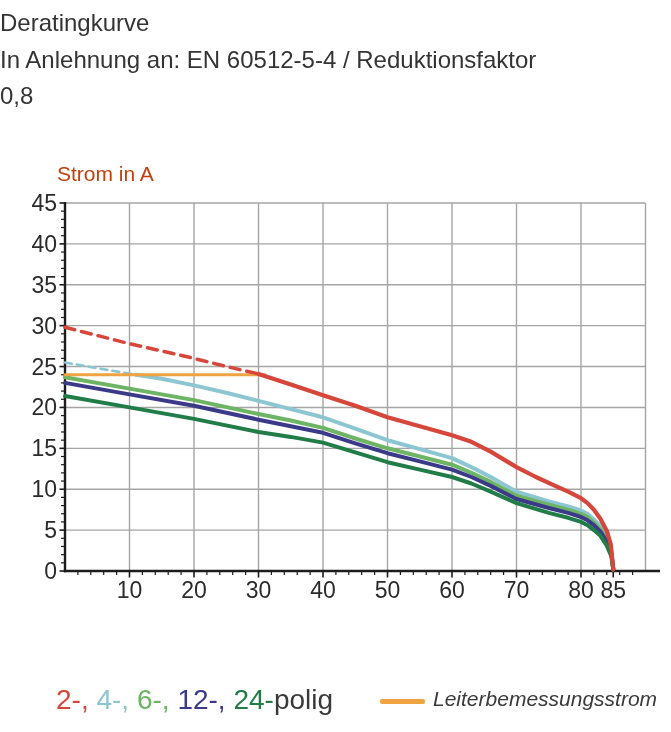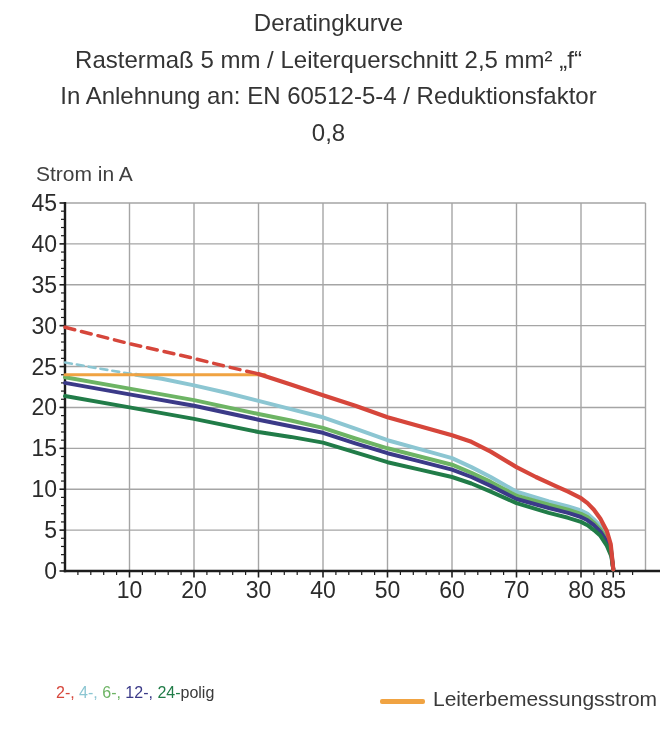--- a/index.html
+++ b/index.html
@@ -1,36 +1,35 @@
 <!DOCTYPE html>
 <html><head>
 <meta charset="utf-8">
 <style>
   html,body{margin:0;padding:0;background:#fff;}
   .canvas{position:relative;width:671px;height:732px;background:#fff;overflow:hidden;
           font-family:"Liberation Sans", sans-serif;color:#333;}
-  .titles{position:absolute;top:5px;left:0;width:569px;text-align:center;
-          font-size:24px;line-height:36.5px;color:#343434;padding-left:44px;}
-  .axis-title{position:absolute;font-size:21px;color:#404040;white-space:nowrap;}
+  .titles{position:absolute;top:5px;left:0;width:569px;text-align:left;
+          font-size:24px;line-height:36.5px;color:#343434;}
+  .axis-title{position:absolute;font-size:21px;color:#c2410c;white-space:nowrap;margin-left:21px;}
   #y-axis-title{left:36px;top:162px;}
   #x-axis-title{right:18px;top:625px;}
   #chart{position:absolute;left:0;top:0;font-family:"Liberation Sans", sans-serif;}
-  .legend-poles{position:absolute;left:56px;top:684px;font-size:16px;white-space:pre;}
+  .legend-poles{position:absolute;left:56px;top:684px;font-size:28px;white-space:pre;}
   .legend-rated{position:absolute;left:380px;top:687px;}
   .rated-swatch{position:absolute;left:0;top:12px;width:45px;height:5px;border-radius:2px;}
-  .rated-label{position:absolute;left:53px;top:0;font-size:21px;color:#3a3a3a;white-space:nowrap;}
+  .rated-label{position:absolute;left:53px;top:0;font-size:21px;color:#3a3a3a;white-space:nowrap;font-style:italic;}
 </style>
 </head>
 <body>
 
 <div class="canvas">
 
   <div class="titles">
     <div>Deratingkurve</div>
-    <div>Rastermaß 5 mm / Leiterquerschnitt 2,5 mm² „f“</div>
     <div>In Anlehnung an: EN 60512-5-4 / Reduktionsfaktor 0,8</div>
   </div>
 
   <div class="axis-title" id="y-axis-title">Strom in A</div>
 
   <svg id="chart" width="671" height="732" viewBox="0 0 671 732">
       <line x1="129.5" y1="571" x2="129.5" y2="202.98999999999995" stroke="#a5a5a5" stroke-width="1.4"></line>
       <line x1="194" y1="571" x2="194" y2="202.98999999999995" stroke="#a5a5a5" stroke-width="1.4"></line>
       <line x1="258.5" y1="571" x2="258.5" y2="202.98999999999995" stroke="#a5a5a5" stroke-width="1.4"></line>
       <line x1="323" y1="571" x2="323" y2="202.98999999999995" stroke="#a5a5a5" stroke-width="1.4"></line>

